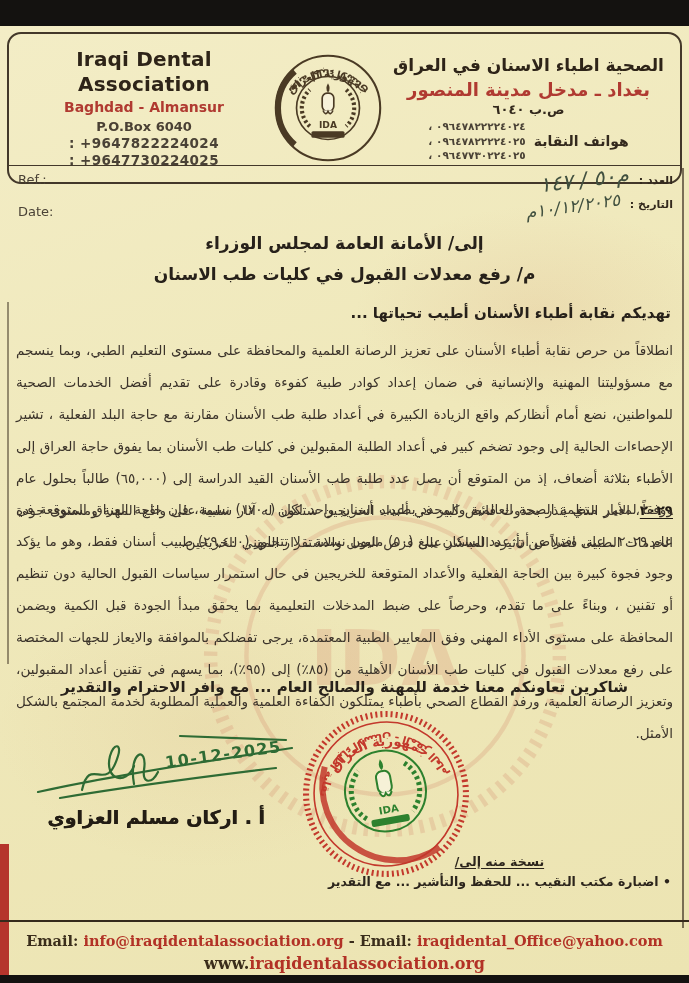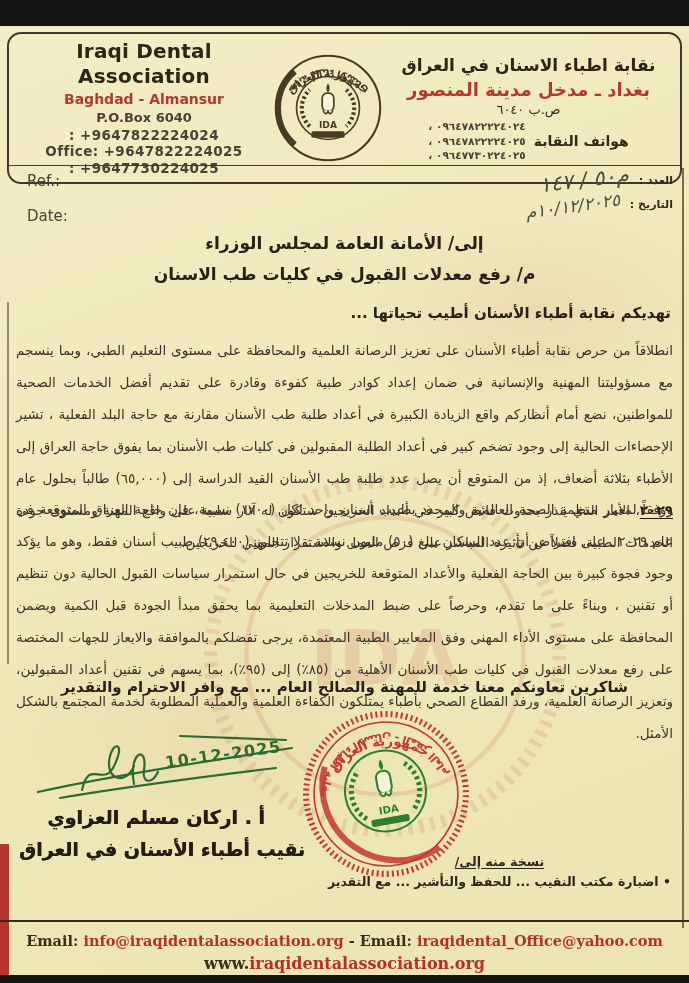--- a/index.html
+++ b/index.html
@@ -30,30 +30,30 @@
   .header-underline { position:absolute; left:7px; right:7px; top:139px; border-top:1.5px solid #43382a; }
   .hdr-en { width:250px; text-align:center; line-height:1.25; }
   .en-title { font-size:20px; font-weight:bold; color:#2e2418; letter-spacing:.2px; }
   .en-sub   { font-size:14px; font-weight:bold; color:#b03a31; margin-top:2px; }
   .en-pobox { font-size:13px; font-weight:bold; color:#4a4034; margin-top:2px; }
   .en-phone { font-size:13.5px; font-weight:bold; color:#4a4236; letter-spacing:.4px; }
   .hdr-logo { flex:0 0 118px; display:flex; justify-content:center; }
   .hdr-ar { flex:1; text-align:center; line-height:1.3; }
   .ar-title { font-size:17px; font-weight:bold; color:#2e2418; }
   .ar-sub   { font-size:18px; font-weight:bold; color:#b03a31; margin-top:2px; }
-  .ar-pobox { font-size:13px; font-weight:normal; color:#33291d; }
+  .ar-pobox { font-size:13px; font-weight:bold; color:#33291d; }
   .ar-phone-row { display:flex; justify-content:center; gap:8px; align-items:center; margin-top:1px; }
   .ar-phones-label { font-size:14px; font-weight:bold; color:#33291d; }
   .ar-phone-list { font-size:10.5px; font-weight:bold; color:#4a4236; line-height:1.35; text-align:center; direction:ltr; }
   
   .frame-right { position:absolute; top:142px; height:760px; right:5px; width:2px; background:rgba(58,46,30,.65); }
   .frame-left  { position:absolute; top:276px; height:362px; left:7px; width:2px; background:rgba(58,46,30,.5); }
   .red-stripe  { position:absolute; left:0; top:818px; width:9px; height:131px; background:#b5352c; }
   
-  .ref-en { position:absolute; left:27px; top:146px; font-size:15px; color:#4a4236; }
+  .ref-en { position:absolute; left:18px; top:146px; font-size:13px; color:#4a4236; }
   .ref-en div { margin-bottom:17px; }
   .ref-ar { position:absolute; right:16px; top:142px; text-align:right; direction:rtl; }
   .ref-ar .row { display:flex; direction:rtl; align-items:center; gap:10px; justify-content:flex-start; margin-bottom:2px; }
   .ar-small-label { font-size:11px; font-weight:bold; color:#33291d; }
   .handwritten { font-size:21px; color:#41503f; transform:rotate(-7deg); display:inline-block; font-style:italic; letter-spacing:1px; }
   .handwritten.date { font-size:17px; transform:rotate(-8deg) translateY(2px); }
   
   .to-line      { position:absolute; left:0; right:0; top:207px; text-align:center; font-size:17px; font-weight:bold; color:#27211a; direction:rtl; }
   .subject-line { position:absolute; left:0; right:0; top:238px; text-align:center; font-size:17px; font-weight:bold; color:#27211a; direction:rtl; }
   .greeting     { position:absolute; right:18px; top:278px; font-size:15px; font-weight:bold; color:#27211a; direction:rtl; }
@@ -95,21 +95,20 @@
     <circle cx="85" cy="85" r="62" fill="none" stroke="#c24434" stroke-width="2"></circle>
     <text x="85" y="98" text-anchor="middle" font-size="34" font-weight="bold" fill="#c24434">IDA</text>
   </svg>
 
   <div class="header-box">
     <div class="hdr-en">
       <div class="en-title">Iraqi Dental Association</div>
       <div class="en-sub">Baghdad - Almansur</div>
       <div class="en-pobox">P.O.Box 6040</div>
       <div class="en-phone">: +9647822224024</div>
-      <div class="en-phone">Office: +9647822224025</div>
       <div class="en-phone">: +9647730224025</div>
     </div>
 
     <div class="hdr-logo">
       <svg width="116" height="116" viewBox="0 0 140 140">
         <defs>
           <path id="sealTop" d="M 16,74 A 56,56 0 0 1 124,74"></path>
           <path id="sealBottom" d="M 126,66 A 58,58 0 0 0 14,66"></path>
         </defs>
         <circle cx="70" cy="70" r="63" fill="none" stroke="#4a3a24" stroke-width="2.5"></circle>
@@ -125,21 +124,21 @@
         <path d="M 92,48 A 30,30 0 0 1 92,92" fill="none" stroke="#4a3a24" stroke-width="5" stroke-dasharray="3 3"></path>
         <path d="M 70,40 q 4,7 0,11 q -4,-4 0,-11" fill="#4a3a24"></path>
         <rect x="63" y="52" width="14" height="22" rx="6" fill="#f7f2da" stroke="#4a3a24" stroke-width="2"></rect>
         <path d="M 64,73 q 3,7 6,1 q 3,6 6,-1" fill="#f7f2da" stroke="#4a3a24" stroke-width="2"></path>
         <text x="70" y="94" text-anchor="middle" font-size="11" font-weight="bold" fill="#4a3a24">IDA</text>
         <rect x="50" y="98" width="40" height="8" rx="2" fill="#4a3a24"></rect>
       </svg>
     </div>
 
     <div class="hdr-ar" dir="rtl">
-      <div class="ar-title">نقابة اطباء الاسنان في العراق</div>
+      <div class="ar-title">الصحية اطباء الاسنان في العراق</div>
       <div class="ar-sub">بغداد ـ مدخل مدينة المنصور</div>
       <div class="ar-pobox">ص.ب ٦٠٤٠</div>
       <div class="ar-phone-row">
         <span class="ar-phones-label">هواتف النقابة</span>
         <span class="ar-phone-list">
           <div>، ٠٩٦٤٧٨٢٢٢٢٤٠٢٤</div>
           <div>، ٠٩٦٤٧٨٢٢٢٢٤٠٢٥</div>
           <div>، ٠٩٦٤٧٧٣٠٢٢٤٠٢٥</div>
         </span>
       </div>
@@ -179,21 +178,20 @@
     <g fill="none" stroke="#2e6b34" stroke-width="2.2" stroke-linecap="round">
       <path d="M8,66 C 70,52 170,36 262,22"></path>
       <path d="M30,72 C 90,62 180,50 246,42"></path>
       <path d="M52,64 C 60,28 76,70 88,30 C 92,18 84,16 80,30 C 74,54 96,60 104,40"></path>
       <path d="M104,58 C 98,26 118,18 114,44 C 112,58 122,58 128,46"></path>
       <path d="M150,10 L 256,14"></path>
     </g>
     <text x="136" y="42" font-size="16" font-weight="bold" fill="#2e6b34" letter-spacing="1.5" transform="rotate(-8 136 42)">10-12-2025</text>
   </svg>
   <div class="sig-name">أ . اركان مسلم العزاوي</div>
-  <div class="sig-title">نقيب أطباء الأسنان في العراق</div>
 
   <svg class="stamp" viewBox="0 0 170 170">
     <defs>
       <path id="stampTop" d="M 22,90 A 64,64 0 0 1 148,90"></path>
       <path id="stampBottom" d="M 150,80 A 66,66 0 0 0 20,80"></path>
     </defs>
     <circle cx="85" cy="85" r="79" fill="none" stroke="#c02c22" stroke-width="6" stroke-dasharray="2 3"></circle>
     <circle cx="85" cy="85" r="71" fill="none" stroke="#c02c22" stroke-width="1.6"></circle>
     <path d="M 30,48 A 74,74 0 0 0 128,146" fill="none" stroke="#c02c22" stroke-width="6" opacity=".85"></path>
     <text font-size="13" font-weight="bold" fill="#c02c22">

